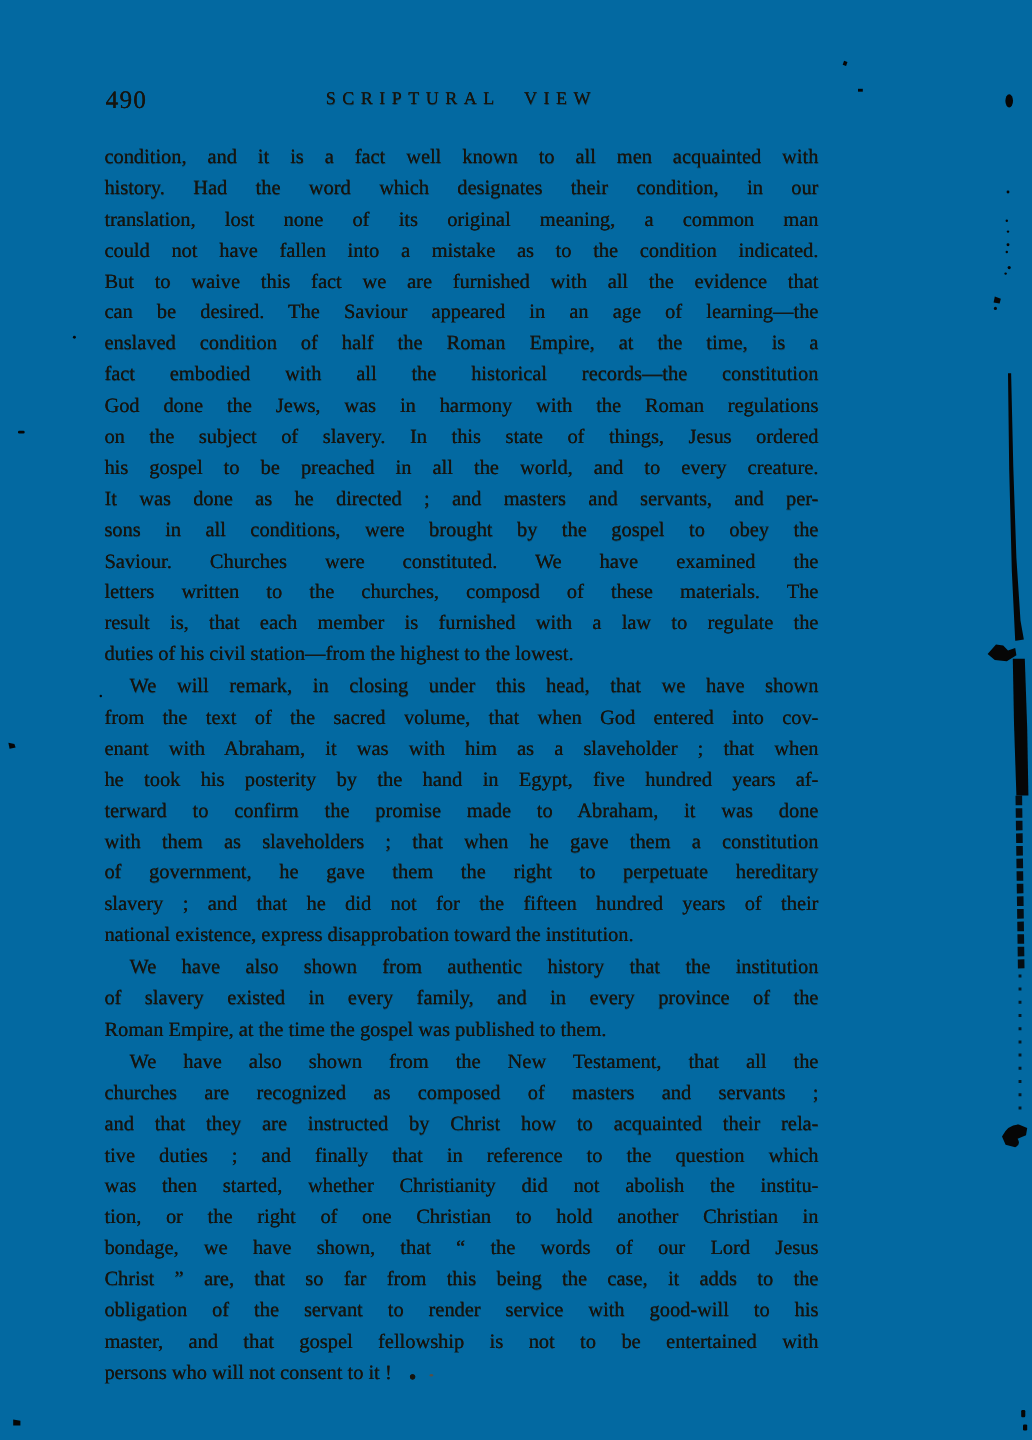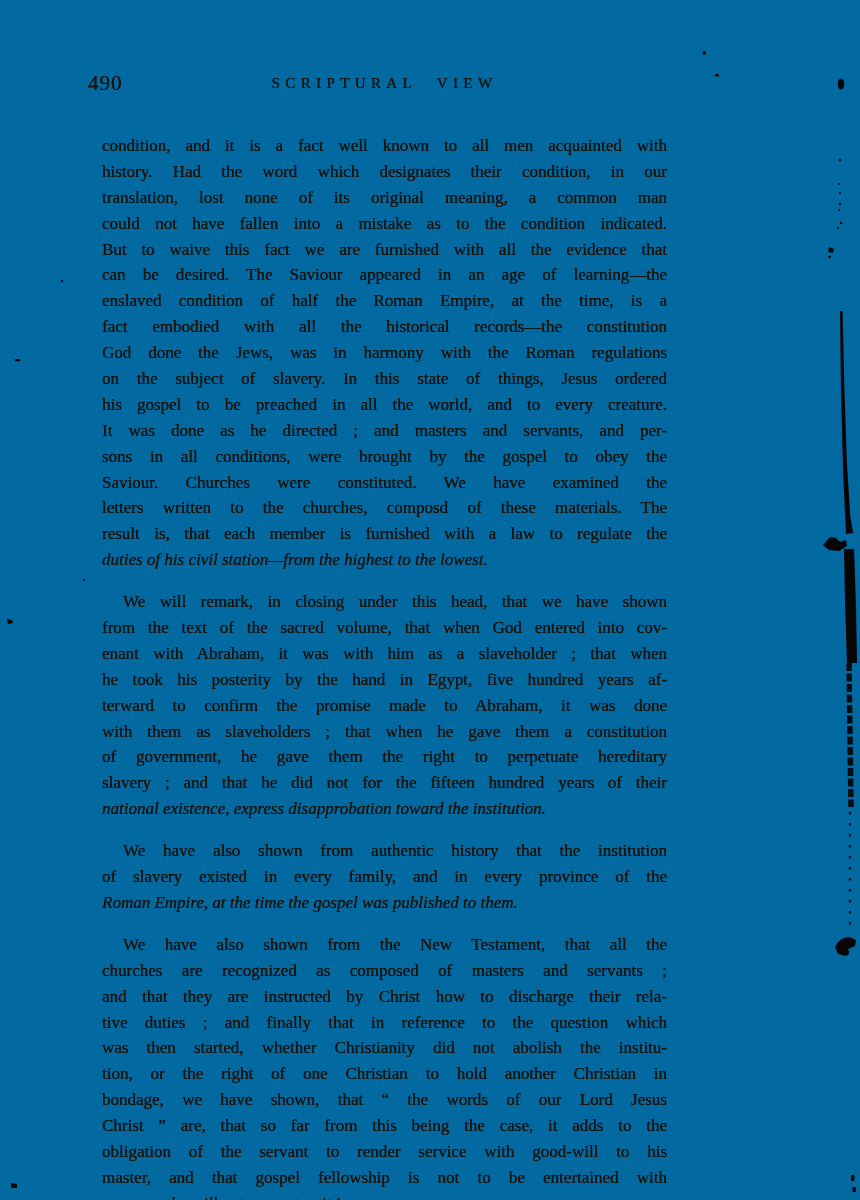--- a/index.html
+++ b/index.html
@@ -24,31 +24,31 @@
     font-size:15px;
     letter-spacing:0.36em;
     word-spacing:0.75em;
   }
 
   .body-text{
     position:absolute;left:86px;top:117px;width:597px;
     font-size:17px;
     line-height:25.9px;
   }
-  .para{margin:16px;padding:0;}
+  .para{margin:1px;padding:0;}
   .line{
     text-align:justify;
     text-align-last:justify;
     -moz-text-align-last:justify;
     height:25.9px;
     white-space:nowrap;
     overflow:visible;
   }
   .line{white-space:normal;}
-  .line.last{text-align-last:left;font-style:italic;-moz-text-align-last:left;}
+  .line.last{text-align-last:left;-moz-text-align-last:left;}
   .para.indent .line:first-child{text-indent:21px;}
 
   .big-period{
     font-weight:bold;
     font-size:27px;
     line-height:0;
     margin-left:14px;
   }
   .faint-period{
     display:inline-block;width:3px;height:2px;background:#55514a;
@@ -99,21 +99,21 @@
         <div class="line last">national existence, express disapprobation toward the institution.</div>
       </div>
       <div class="para indent">
         <div class="line">We have also shown from authentic history that the institution</div>
         <div class="line">of slavery existed in every family, and in every province of the</div>
         <div class="line last">Roman Empire, at the time the gospel was published to them.</div>
       </div>
       <div class="para indent">
         <div class="line">We have also shown from the New Testament, that all the</div>
         <div class="line">churches are recognized as composed of masters and servants ;</div>
-        <div class="line">and that they are instructed by Christ how to discharge their rela-</div>
+        <div class="line">and that they are instructed by Christ how to acquainted their rela-</div>
         <div class="line">tive duties ;  and finally that in reference to the question which</div>
         <div class="line">was then started, whether Christianity did not abolish the institu-</div>
         <div class="line">tion, or the right of one Christian to hold another Christian in</div>
         <div class="line">bondage, we have shown, that “ the words of our Lord Jesus</div>
         <div class="line">Christ ” are, that so far from this being the case, it adds to the</div>
         <div class="line">obligation of the servant to render service with good-will to his</div>
         <div class="line">master, and that gospel fellowship is not to be entertained with</div>
         <div class="line last">persons who will not consent to it !<span class="big-period">.</span><span class="faint-period"></span></div>
       </div>
     </div>

